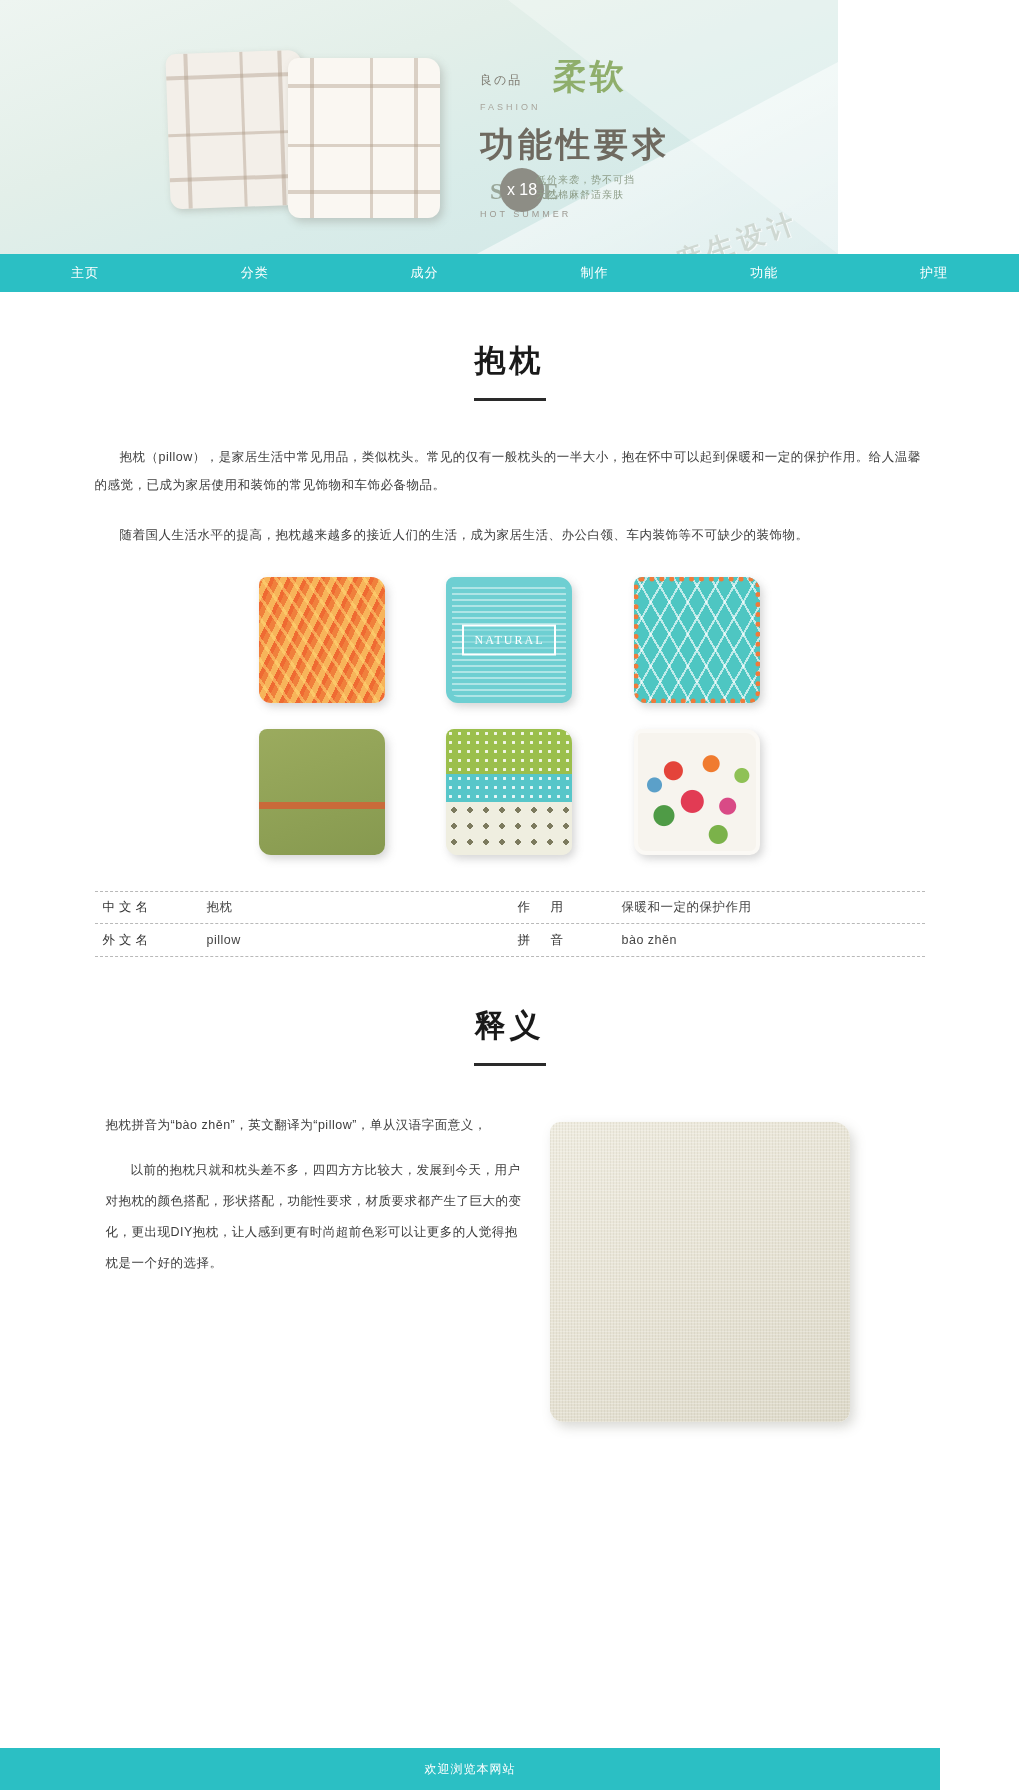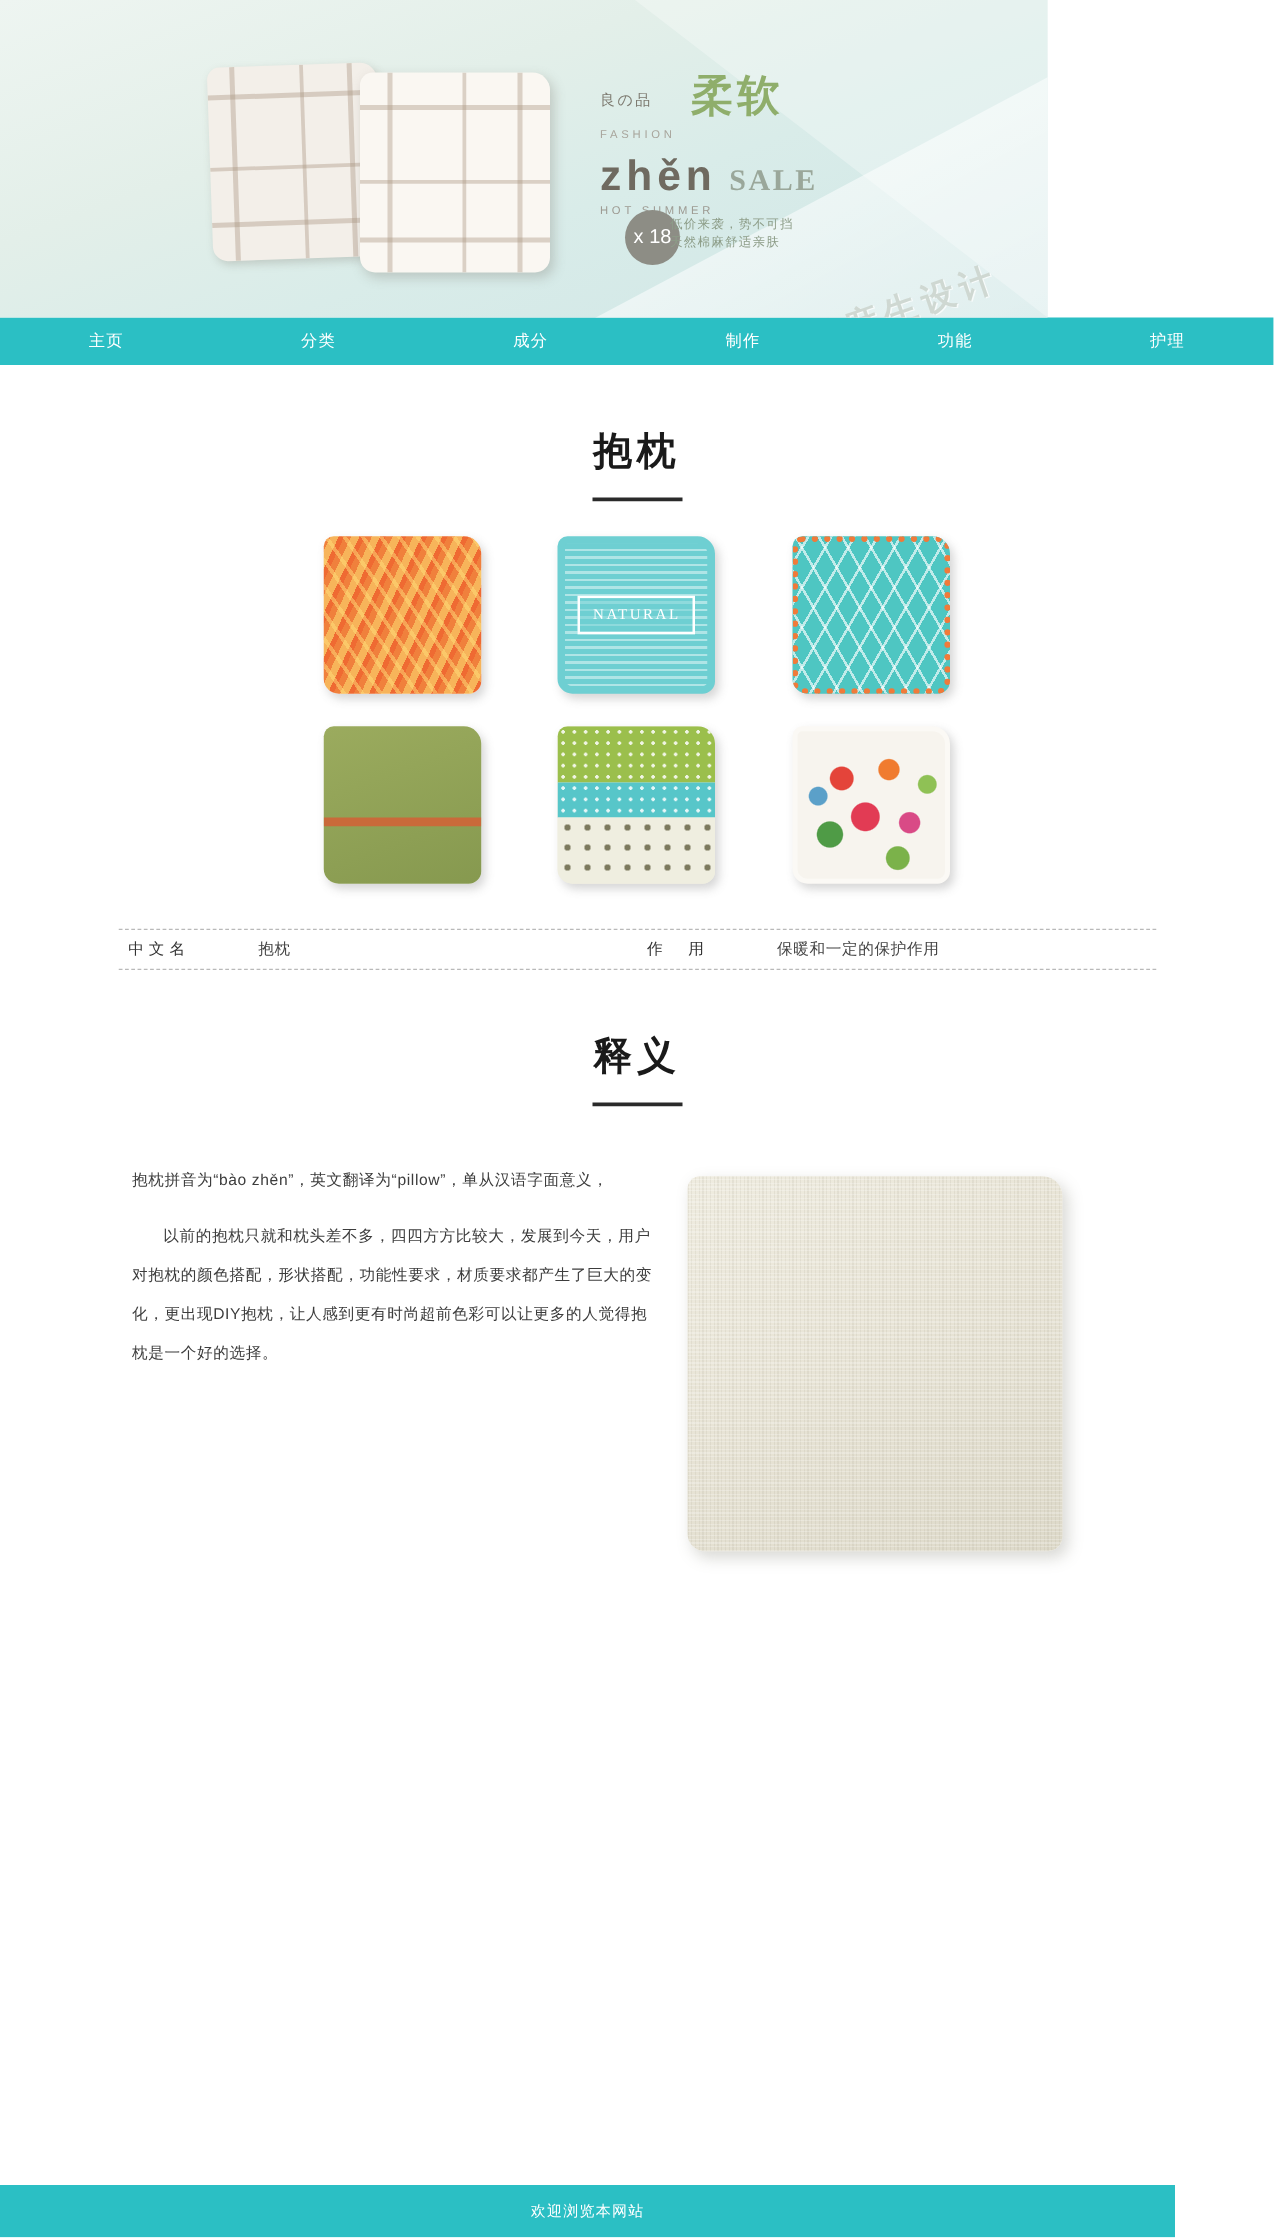--- a/index.html
+++ b/index.html
@@ -426,21 +426,21 @@
       <div class="plaid-h" style="top:26px;left:0;height:4px;width:100%"></div>
       <div class="plaid-h" style="top:86px;left:0;height:3px;width:100%"></div>
       <div class="plaid-h" style="top:132px;left:0;height:4px;width:100%"></div>
     </div>
 
     <div class="hero-title-wrap">
       <span class="hero-kicker">良の品</span>
       <span class="hero-soft">柔软</span>
       <span class="hero-kicker-en">FASHION</span>
       <div class="hero-main">
-        <span>zhěn</span><span class="hero-sale">SALE</span>
+        <span>功能性要求</span><span class="hero-sale">SALE</span>
       </div>
       <div class="hero-sub-en">HOT SUMMER</div>
     </div>
 
     <div class="hero-badge">x 18</div>
     <div class="hero-badge-text">
       <div>低价来袭，势不可挡</div>
       <div>天然棉麻舒适亲肤</div>
     </div>
 
@@ -456,20 +456,24 @@
     <div class="nav-item">护理</div>
   </div>
 
   <div class="content">
 
     <div class="section-title">
       <h2>抱枕</h2>
       <div class="rule"></div>
     </div>
 
+    <div class="para-block">
+      <p class="para">抱枕（pillow），是家居生活中常见用品，类似枕头。常见的仅有一般枕头的一半大小，抱在怀中可以起到保暖和一定的保护作用。给人温馨的感觉，已成为家居使用和装饰的常见饰物和车饰必备物品。</p>
+      <p class="para">随着国人生活水平的提高，抱枕越来越多的接近人们的生活，成为家居生活、办公白领、车内装饰等不可缺少的装饰物。</p>
+    </div>
 
     <div class="gallery">
       <div class="pillow p1"></div>
       <div class="pillow p2">
         <div class="p2-label">NATURAL</div>
       </div>
       <div class="pillow p3"></div>
       <div class="pillow p4">
         <div class="p4-band"></div>
       </div>
@@ -485,20 +489,30 @@
       <div class="info-row">
         <div class="info-cell">
           <div class="info-label">中文名</div>
           <div class="info-value">抱枕</div>
         </div>
         <div class="info-cell">
           <div class="info-label">作　用</div>
           <div class="info-value">保暖和一定的保护作用</div>
         </div>
       </div>
+      <div class="info-row">
+        <div class="info-cell">
+          <div class="info-label">外文名</div>
+          <div class="info-value">pillow</div>
+        </div>
+        <div class="info-cell">
+          <div class="info-label">拼　音</div>
+          <div class="info-value">bào zhěn</div>
+        </div>
+      </div>
     </div>
 
     <div class="section-title">
       <h2>释义</h2>
       <div class="rule"></div>
     </div>
 
     <div class="def-wrap">
       <div class="def-text">
         <p>抱枕拼音为“bào zhěn”，英文翻译为“pillow”，单从汉语字面意义，</p>

